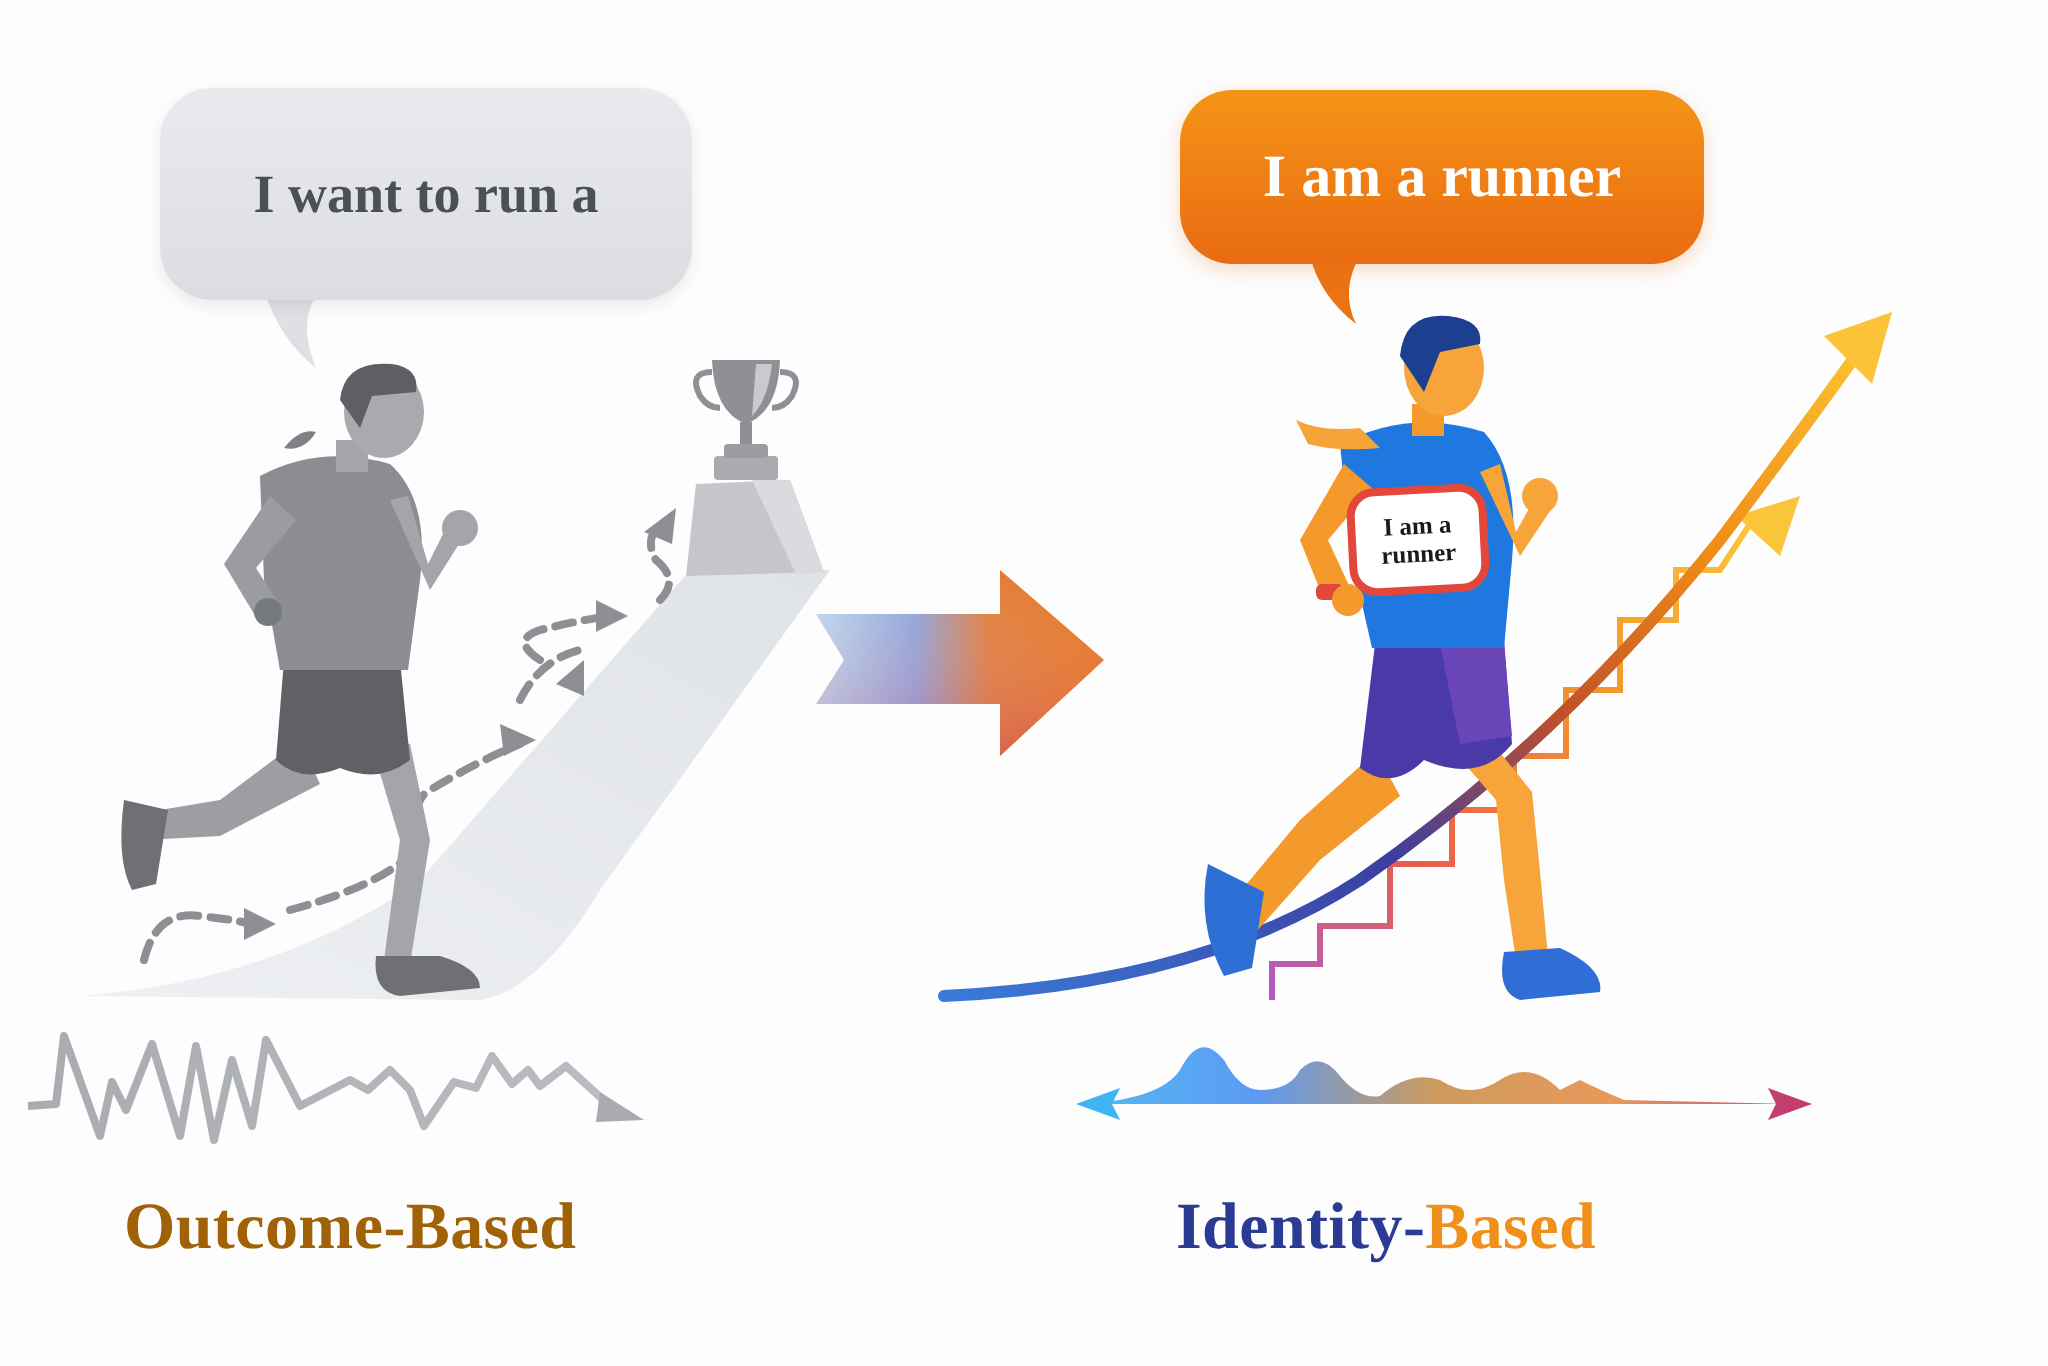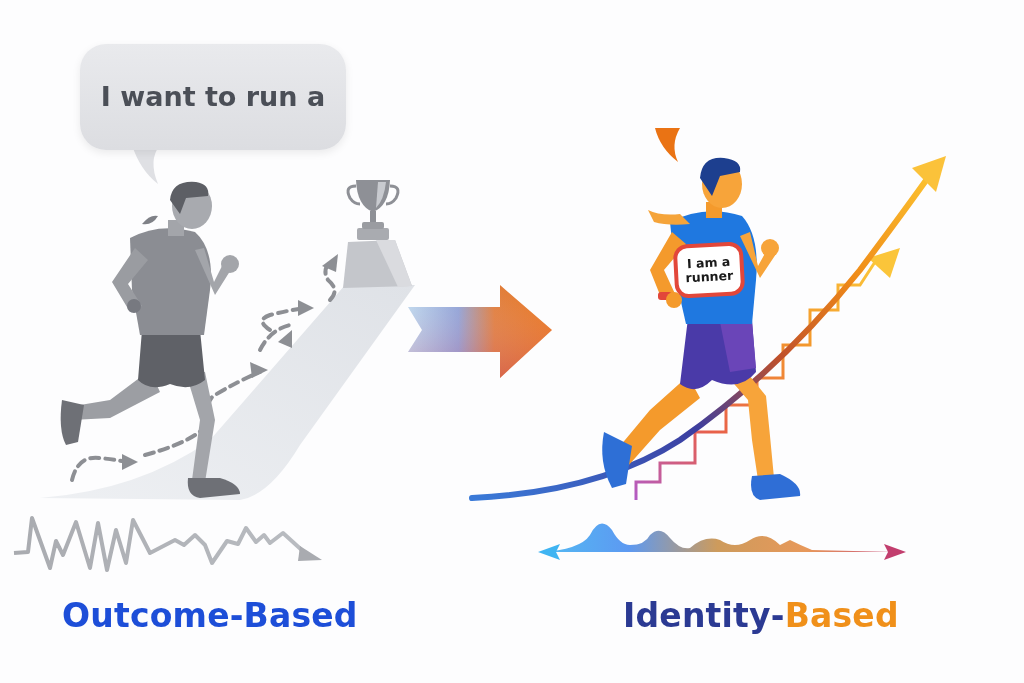--- a/index.html
+++ b/index.html
@@ -2,21 +2,21 @@
 <html><head>
 <meta charset="utf-8">
 <style>
   html, body { margin: 0; padding: 0; }
   body {
     width: 1024px; height: 683px; overflow: hidden;
     background: #fdfdfe;
     font-family: "DejaVu Sans", sans-serif;
     position: relative;
   }
-  .stage { position: absolute; left: 0; top: 0; width: 1024px; height: 683px; }
+  .stage { position: absolute; left: 0; top: 0; width: 1024px; height: 683px; font-family: Liberation Serif, serif; }
   svg.art { position: absolute; left: 0; top: 0; }
 
   .bubble {
     position: absolute;
     display: flex; align-items: center; justify-content: center;
     text-align: center; font-weight: bold;
   }
   .bubble-left {
     left: 80px; top: 44px; width: 266px; height: 106px;
     border-radius: 26px;
@@ -35,22 +35,22 @@
     position: absolute; left: 674px; top: 243px; width: 62px; height: 46px;
     background: #ffffff; border: 4px solid #e2473a; border-radius: 14px;
     display: flex; align-items: center; justify-content: center;
     text-align: center; font-weight: bold; font-size: 12.5px; line-height: 14px;
     color: #1a1a1a; transform: rotate(-3deg);
   }
   .caption {
     position: absolute; top: 596px; font-size: 33px; font-weight: bold;
     letter-spacing: 0.2px;
   }
-  .caption-left { left: 62px; color: #1d4ed8; }
-  .caption-right { left: 588px; margin-left: 35px; }
+  .caption-left { left: 62px; color: #a16207; }
+  .caption-right { left: 588px; }
   .caption-right .p1 { color: #2b3a93; }
   .caption-right .p2 { color: #f0901a; }
 </style>
 </head>
 <body>
 
 <div class="stage">
 
   <svg class="art" width="1024" height="683" viewBox="0 0 1024 683">
     <defs>
@@ -202,20 +202,23 @@
     <path d="M538 552 L560 544 L556 552 L560 560 Z" fill="#3fb4f2"></path>
     <path d="M906 552 L884 544 L888 552 L884 560 Z" fill="#c23e6e"></path>
   </svg>
 
   <div class="bubble bubble-left">
     <div>
       <div>I want to run a</div>
     </div>
   </div>
 
+  <div class="bubble bubble-right">
+    <span>I am a runner</span>
+  </div>
 
   <div class="bib">
     <div>
       <div>I am a</div>
       <div>runner</div>
     </div>
   </div>
 
   <div class="caption caption-left">Outcome-Based</div>
 

